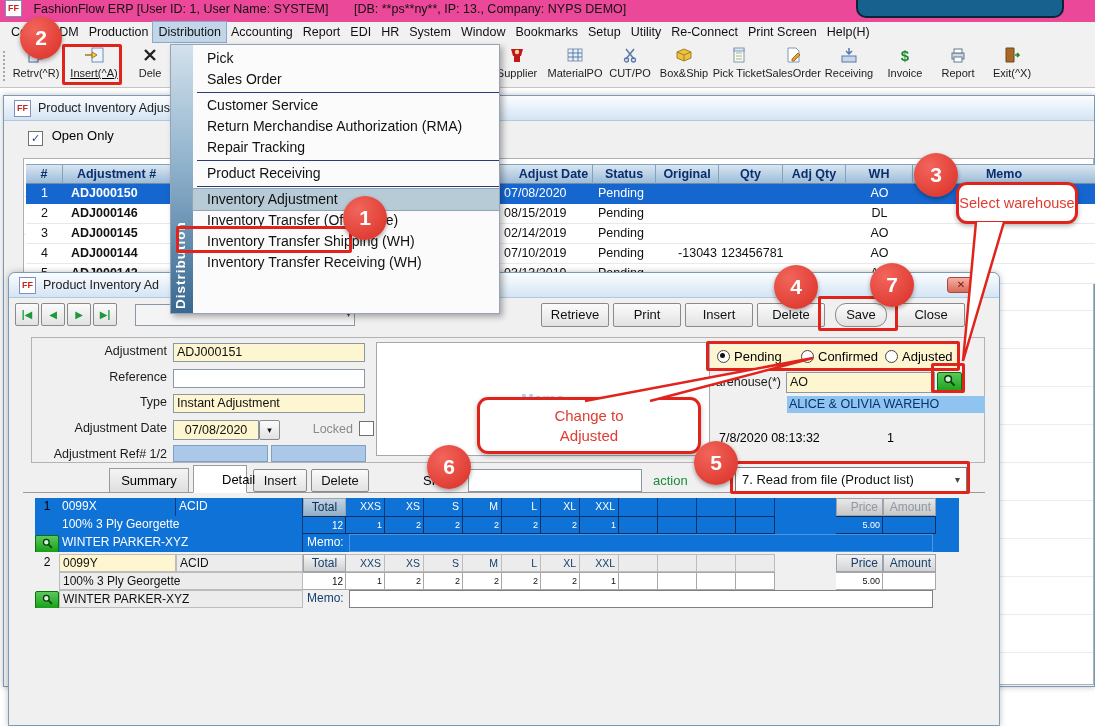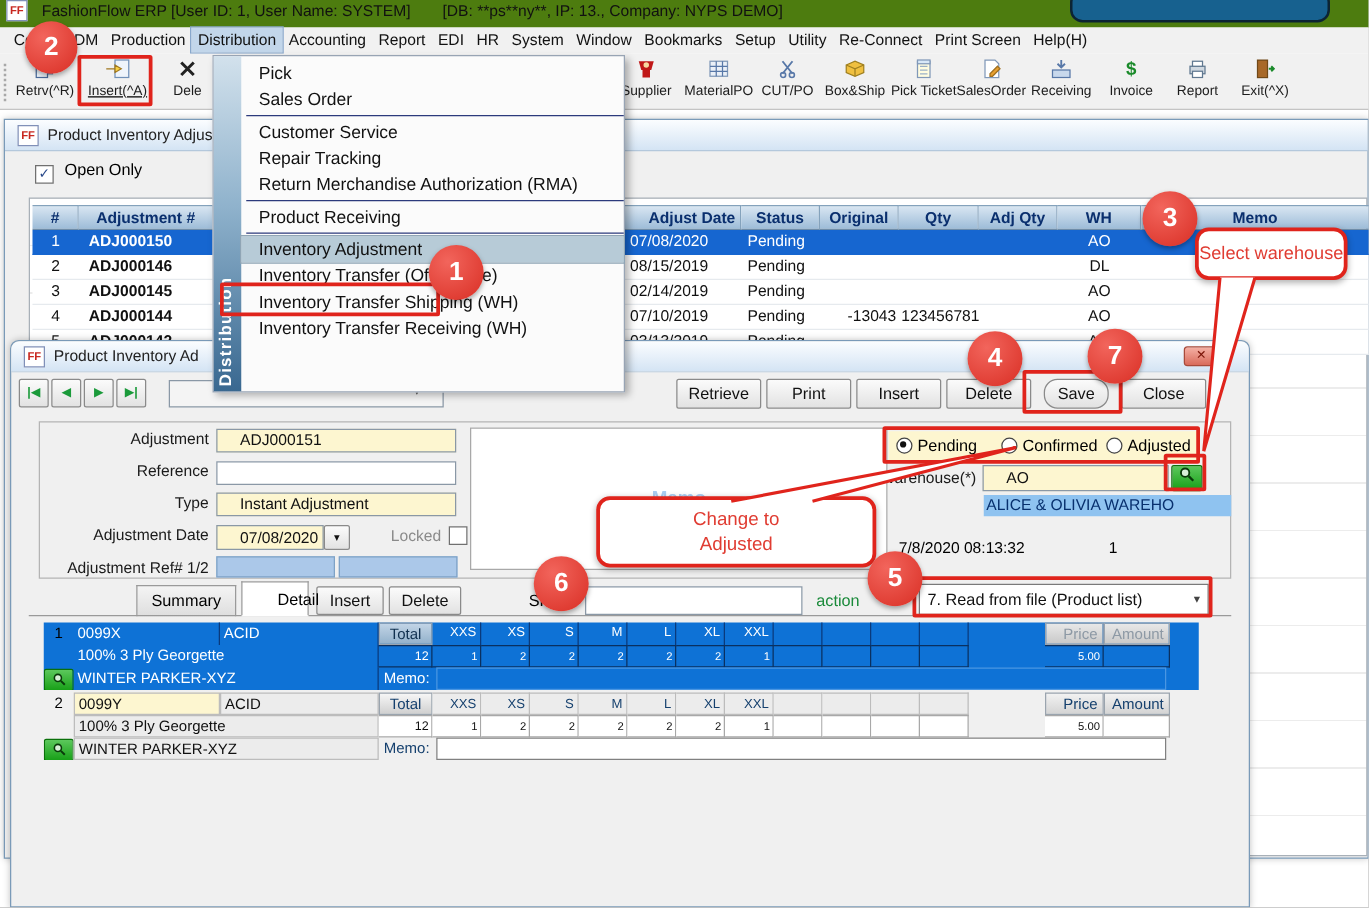--- a/index.html
+++ b/index.html
@@ -1,39 +1,39 @@
 <!DOCTYPE html>
 <html><head>
 <meta charset="utf-8">
 <style>
   html,body{margin:0;padding:0;}
   body{font-family:"Liberation Sans","DejaVu Sans",sans-serif;background:#888;}
   .screen{position:relative;width:1095px;height:726px;background:#fff;overflow:hidden;margin:0 auto;}
   .abs{position:absolute;box-sizing:border-box;}
 
   
-  .titlebar{left:0;top:0;width:1095px;height:22px;background:#4d7c0f;font-size:12.5px;color:#111;}
+  .titlebar{left:0;top:0;width:1095px;height:22px;background:#ec4899;font-size:12.5px;color:#111;}
   .fficon{display:inline-block;width:15px;height:15px;border:1px solid #8090b8;background:#fff;
           color:#c82820;font-weight:bold;font-size:9px;line-height:15px;text-align:center;vertical-align:middle;}
   .titletext{vertical-align:middle;margin-left:8px;}
   .toprightbox{left:856px;top:-8px;width:208px;height:26px;background:#17618f;border:2px solid #0c2434;border-radius:10px;}
   .menubar{left:0;top:22px;width:1095px;height:21px;background:#f1f1f1;font-size:12.5px;color:#111;
            padding-left:6px;white-space:nowrap;}
   .mi{display:inline-block;padding:0 5px;line-height:20px;}
   .mi.active{background:#c2d6ea;outline:1px solid #89a8cc;}
   .toolbar{left:0;top:43px;width:1095px;height:45px;background:#f1f1f1;border-bottom:1px solid #c4c4c4;}
   .grip{left:3px;top:8px;width:3px;height:30px;border-left:2px dotted #a8a8a8;}
   .tool{position:absolute;top:4px;height:38px;text-align:center;cursor:default;}
   .ticon{display:block;height:19px;line-height:18px;}
   .tlabel{display:block;font-size:11px;color:#1c1c1c;line-height:14px;}
 
   
   .btn{background:linear-gradient(#fbfbfb,#e2e2e2);border:1px solid #8a8a8a;border-radius:2px;
        font-size:13px;text-align:center;line-height:22px;color:#111;}
-  .field{border:1px solid #8a98a6;background:#fff;font-size:12.5px;line-height:17px;padding:0 18px;color:#111;overflow:hidden;white-space:nowrap;}
+  .field{border:1px solid #8a98a6;background:#fff;font-size:12.5px;line-height:17px;padding:0 3px;color:#111;overflow:hidden;white-space:nowrap;}
   .yellow{background:#fdf6d0;}
   .bluefield{background:#abc8e9;border:1px solid #7ea2c6;}
   .cb{display:inline-block;width:13px;height:13px;border:1px solid #707070;background:#fff;
       font-size:11px;line-height:12px;text-align:center;color:#2a4a8a;vertical-align:-2px;}
   .radio{display:inline-block;width:11px;height:11px;border:1px solid #444;border-radius:50%;background:#fff;vertical-align:-2px;margin-right:4px;}
   .radio.sel::after{content:'';display:block;width:5px;height:5px;border-radius:50%;background:#111;margin:2px;}
   .chev{float:right;color:#444;font-size:10px;line-height:18px;}
 
   
   .win{border:1px solid #7a9ab8;background:#f0f0f0;box-shadow:0 0 6px rgba(0,0,0,0.25);}
@@ -503,22 +503,22 @@
   </div>
 
   <div class="abs dmenu">
     <div class="dside">
         <span>Distribution</span>
       </div>
     <div class="dmi">Pick</div>
     <div class="dmi">Sales Order</div>
     <div class="dsep"></div>
     <div class="dmi">Customer Service</div>
+    <div class="dmi">Return Merchandise Authorization (RMA)</div>
     <div class="dmi">Repair Tracking</div>
-    <div class="dmi">Return Merchandise Authorization (RMA)</div>
     <div class="dsep"></div>
     <div class="dmi">Product Receiving</div>
     <div class="dsep"></div>
     <div class="dmi hl">Inventory Adjustment</div>
     <div class="dmi">Inventory Transfer (Office Use)</div>
     <div class="dmi">Inventory Transfer Shipping (WH)</div>
     <div class="dmi">Inventory Transfer Receiving (WH)</div>
   </div>
 
   <div class="abs rbox" style="left:62px;top:44px;width:60px;height:41px;"></div>

